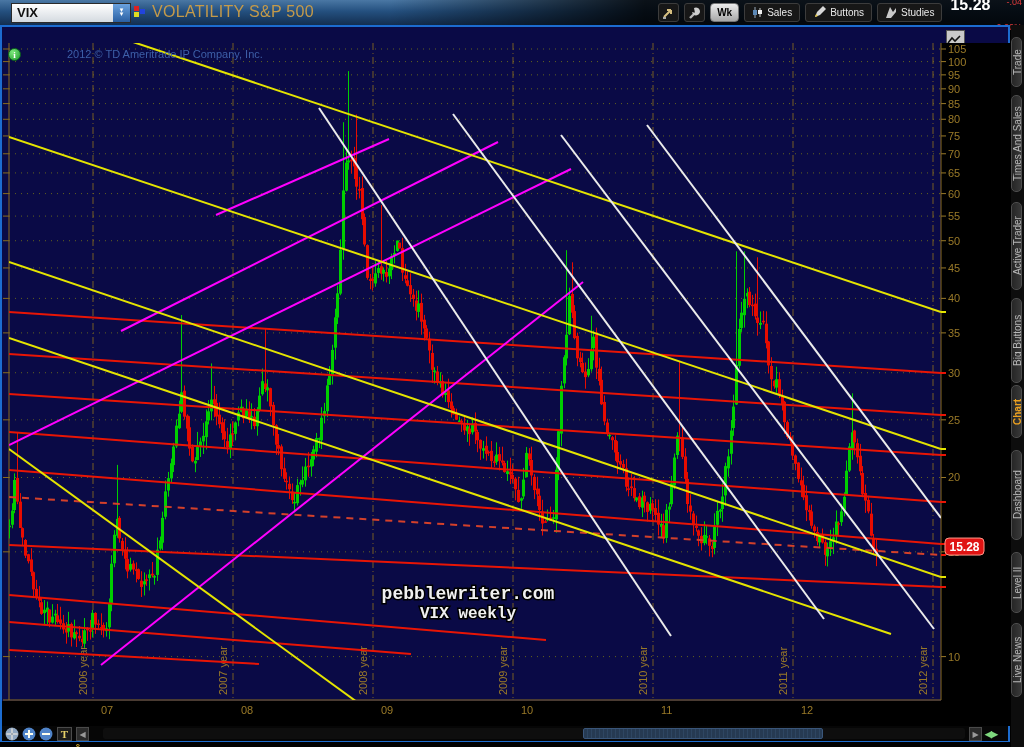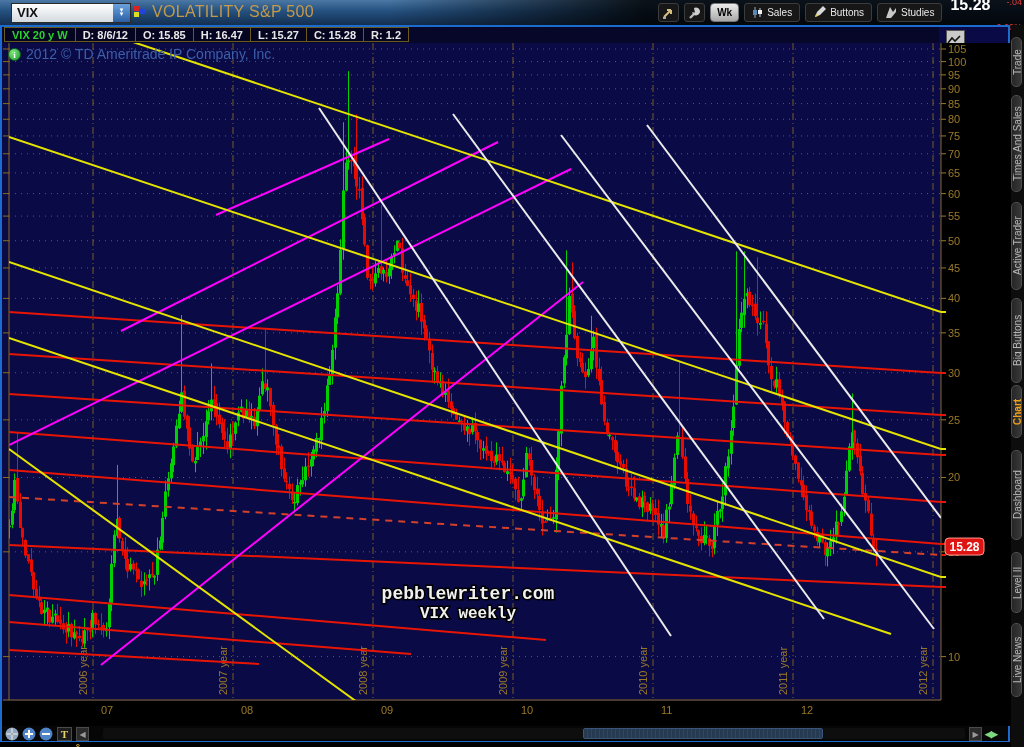--- a/index.html
+++ b/index.html
@@ -34,21 +34,21 @@
     border-bottom:1px solid #6b5a1e;display:flex;}
   .obox{height:15px;border:1px solid #6b5a1e;margin-left:-1px;font-size:11px;font-weight:bold;
     color:#e8e8e8;line-height:14px;padding:0 7px;white-space:nowrap;box-sizing:border-box;background:#050522;}
   .obox.series{color:#2dd12d;margin-left:2px;}
   #axis-settings{position:absolute;left:944px;top:3px;width:17px;height:12px;background:#c9c9c9;
     border:1px solid #555;}
   #copyright{position:absolute;left:6px;top:20px;height:14px;display:flex;align-items:center;gap:5px;}
   #info-icon{width:13px;height:13px;border-radius:50%;background:radial-gradient(circle at 35% 30%,#7de87d,#1d9a2d);
     border:1px solid #0d6a1d;color:#fff;font-size:9px;font-weight:bold;text-align:center;line-height:13px;
     font-family:"Liberation Serif",serif;box-sizing:border-box;}
-  #copyright-text{font-size:14px;color:#3d5fa8;}
+  #copyright-text{font-size:11px;color:#3d5fa8;margin-left:41px;}
   #plot{position:absolute;left:0;top:16px;}
   
   #chart-toolbar{position:absolute;left:0;top:699px;width:1006px;height:15px;background:#060606;
     display:flex;align-items:center;}
   .orb{width:14px;height:14px;border-radius:50%;margin-left:3px;flex:0 0 auto;}
   #t-btn{width:15px;height:14px;background:#1c1c1c;border:1px solid #4a4a4a;color:#e8d26a;
     font-size:11px;font-weight:bold;text-align:center;line-height:13px;margin-left:4px;box-sizing:border-box;
     font-family:"Liberation Serif",serif;flex:0 0 auto;}
   .sq-arrow{width:13px;height:14px;background:#2a2a2a;border:1px solid #4a4a4a;color:#9a9a9a;
     font-size:8px;text-align:center;line-height:13px;margin-left:4px;box-sizing:border-box;flex:0 0 auto;}
@@ -123,30 +123,20 @@
         <span id="last-price">15.28</span>
         <span id="price-change">
           <span>-.04</span>
           <span>-0.20%</span>
         </span>
       </div>
     </div>
   </div>
 
   <div id="panel">
-    <div id="ohlcbar">
-      <div class="obox series">VIX 20 y W</div>
-
-    <div class="obox">D: 8/6/12</div>
-        <div class="obox">O: 15.85</div>
-        <div class="obox">H: 16.47</div>
-        <div class="obox">L: 15.27</div>
-        <div class="obox">C: 15.28</div>
-        <div class="obox">R: 1.2</div>
-      </div>
     <div id="axis-settings">
       <svg width="15" height="10">
           <polyline points="1,8 5,3 8,6 13,1" stroke="#111" stroke-width="1.6" fill="none"></polyline>
         </svg>
     </div>
     <svg id="plot" width="1008" height="683">
         <rect x="0" y="0" width="1008" height="683" fill="#0a0a46"></rect>
         <rect x="939" y="0" width="69" height="683" fill="#000"></rect>
         <rect x="0" y="658" width="939" height="25" fill="#000"></rect>
         <defs>

